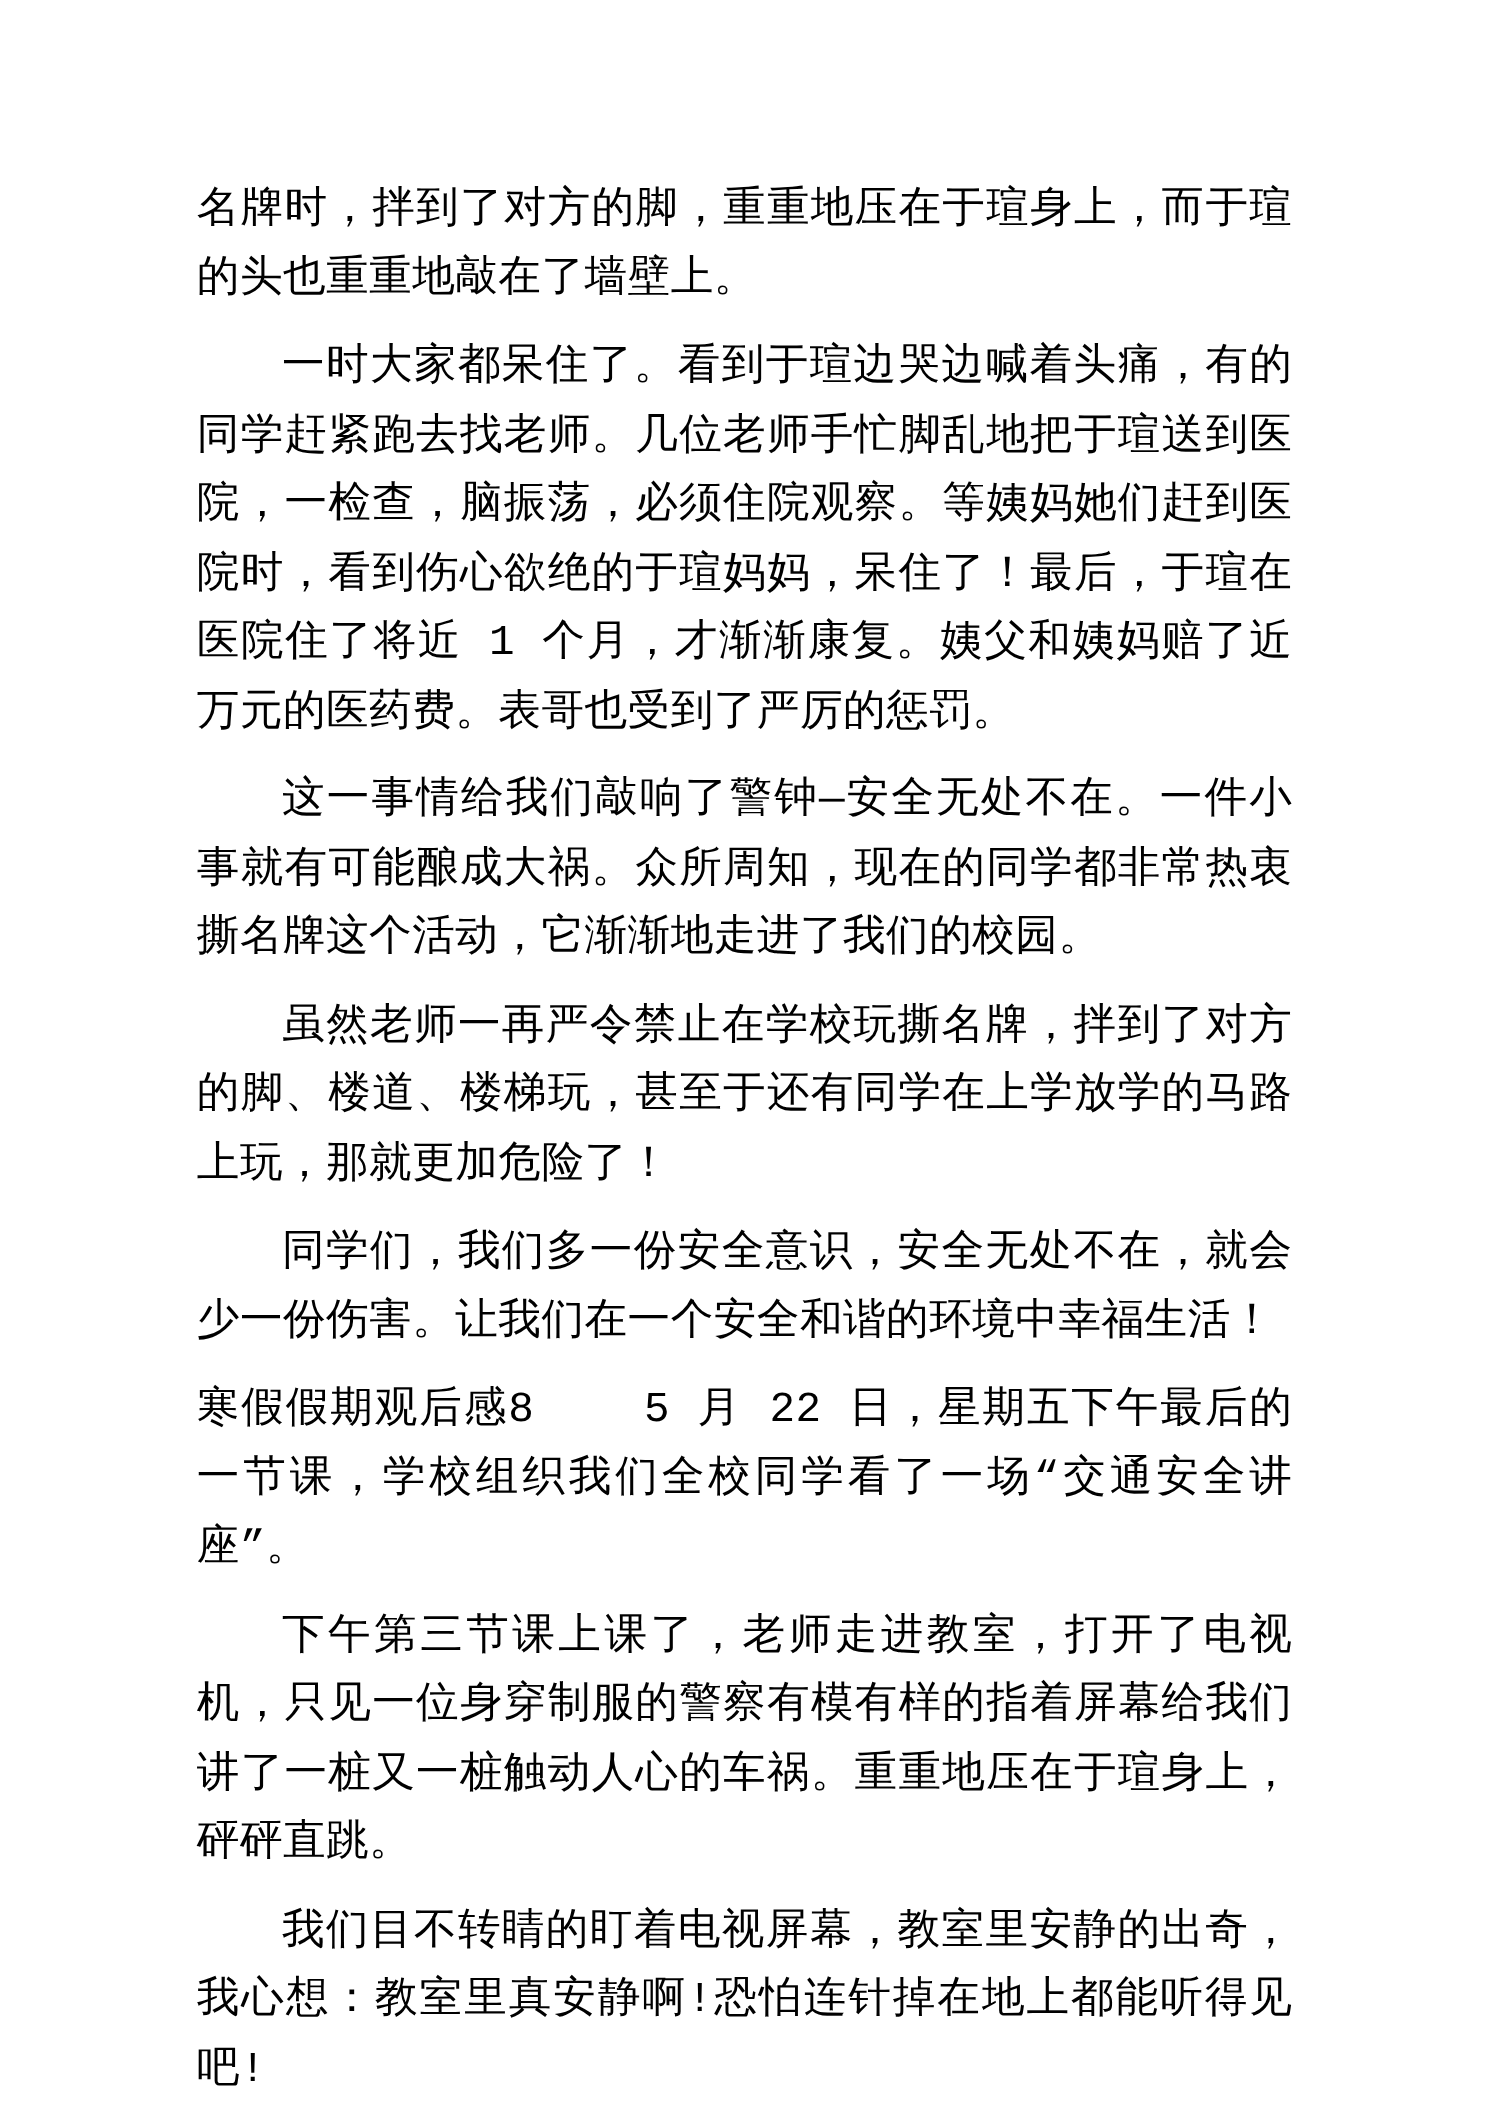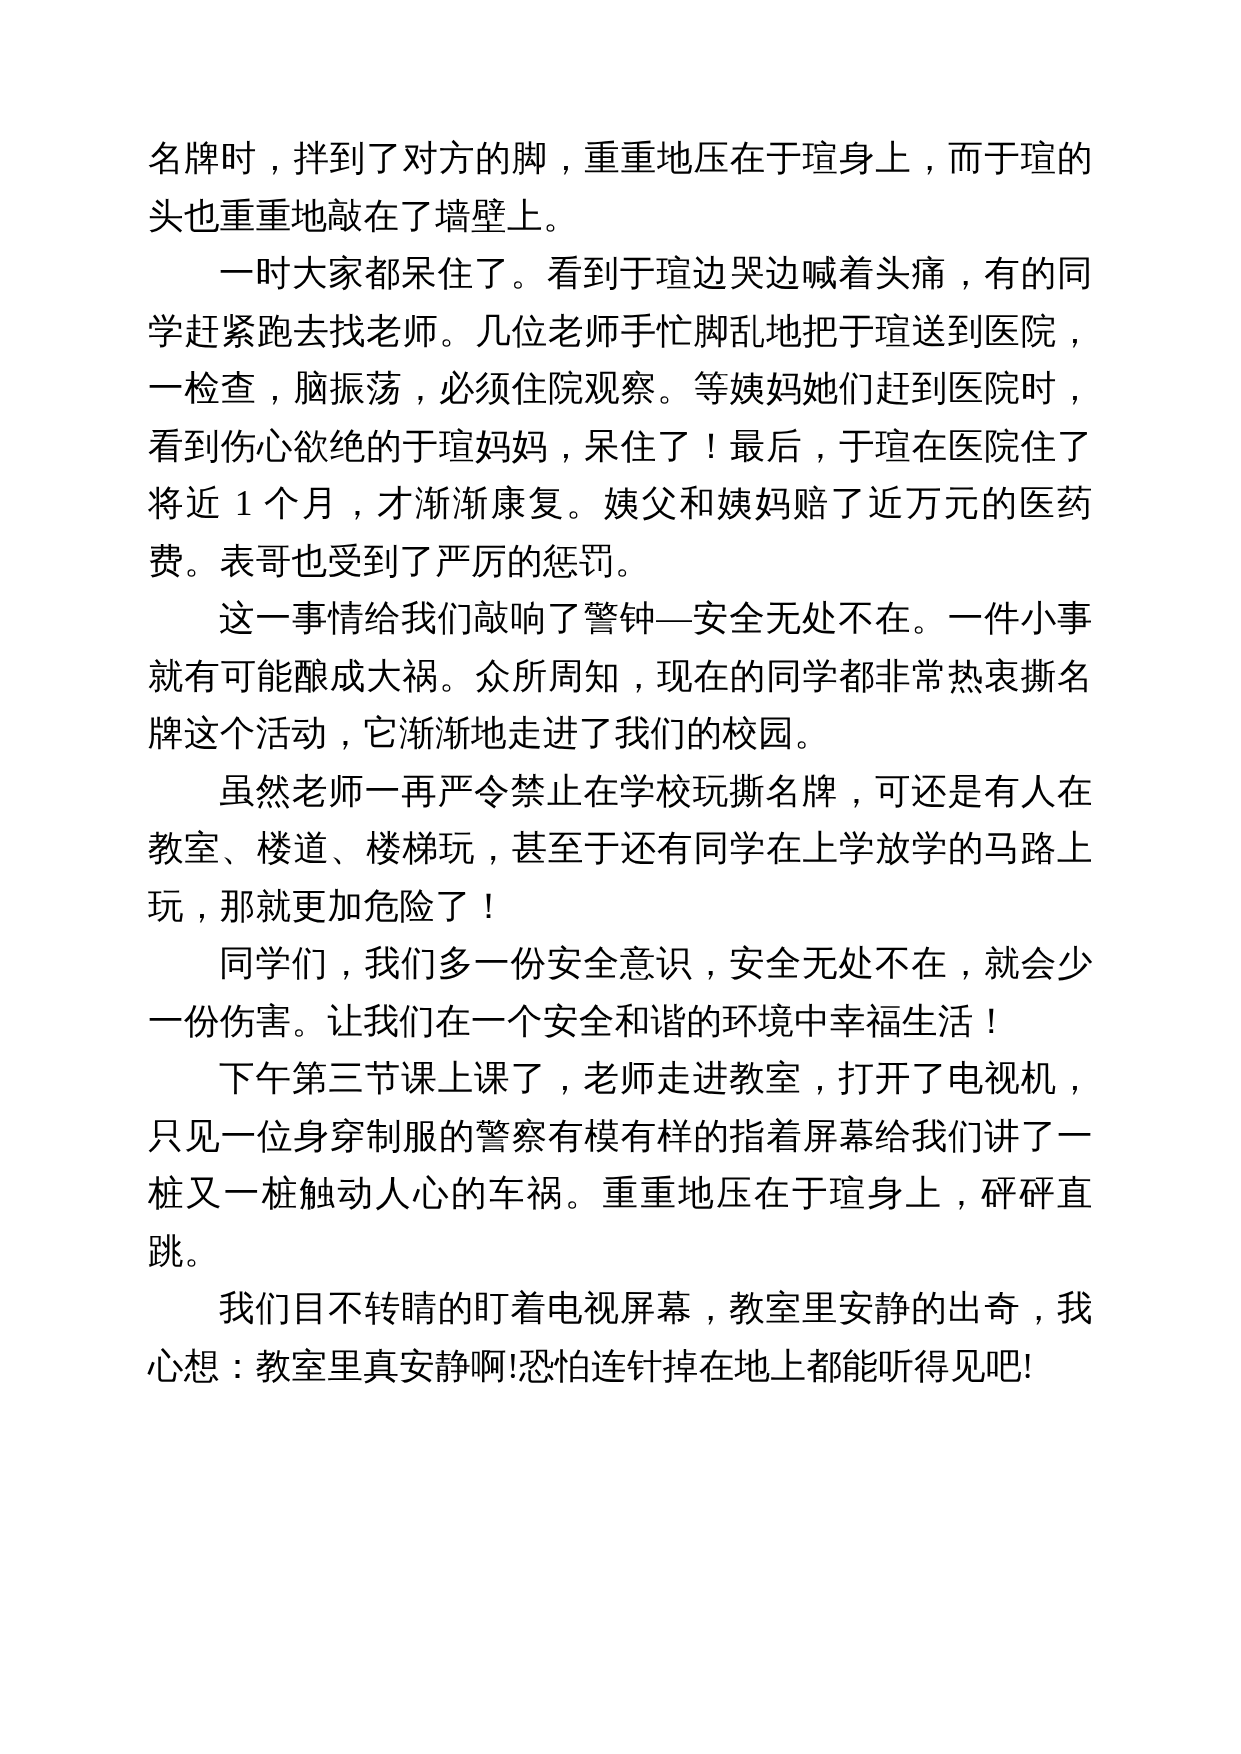--- a/index.html
+++ b/index.html
@@ -22,34 +22,36 @@
     background: #ffffff;
   }
   .doc-body {
     font-size: 35.5px;
     line-height: 1.62;
     text-align: justify;
     text-justify: inter-character;
     letter-spacing: 0.4px;
   }
   p.para {
-    margin: 0;
+    margin: 16px;
     text-indent: 2em;
     white-space: pre-wrap;
+    font-family: Liberation Mono, monospace;
   }
   p.para.noindent {
     text-indent: 0;
   }
 </style>
 </head>
 <body>
 
 <div class="page">
   <div class="doc-body">
     <p class="para noindent">名牌时，拌到了对方的脚，重重地压在于瑄身上，而于瑄的头也重重地敲在了墙壁上。</p>
     <p class="para">一时大家都呆住了。看到于瑄边哭边喊着头痛，有的同学赶紧跑去找老师。几位老师手忙脚乱地把于瑄送到医院，一检查，脑振荡，必须住院观察。等姨妈她们赶到医院时，看到伤心欲绝的于瑄妈妈，呆住了！最后，于瑄在医院住了将近 1 个月，才渐渐康复。姨父和姨妈赔了近万元的医药费。表哥也受到了严厉的惩罚。</p>
     <p class="para">这一事情给我们敲响了警钟—安全无处不在。一件小事就有可能酿成大祸。众所周知，现在的同学都非常热衷撕名牌这个活动，它渐渐地走进了我们的校园。</p>
-    <p class="para">虽然老师一再严令禁止在学校玩撕名牌，可还是有人在教室、楼道、楼梯玩，甚至于还有同学在上学放学的马路上玩，那就更加危险了！</p>
+    <p class="para">虽然老师一再严令禁止在学校玩撕名牌，拌到了对方的脚、楼道、楼梯玩，甚至于还有同学在上学放学的马路上玩，那就更加危险了！</p>
     <p class="para">同学们，我们多一份安全意识，安全无处不在，就会少一份伤害。让我们在一个安全和谐的环境中幸福生活！</p>
+    <p class="para noindent">寒假假期观后感8    5 月 22 日，星期五下午最后的一节课，学校组织我们全校同学看了一场“交通安全讲座”。</p>
     <p class="para">下午第三节课上课了，老师走进教室，打开了电视机，只见一位身穿制服的警察有模有样的指着屏幕给我们讲了一桩又一桩触动人心的车祸。重重地压在于瑄身上，砰砰直跳。</p>
     <p class="para">我们目不转睛的盯着电视屏幕，教室里安静的出奇，我心想：教室里真安静啊!恐怕连针掉在地上都能听得见吧!</p>
   </div>
 </div>
 
 </body></html>

